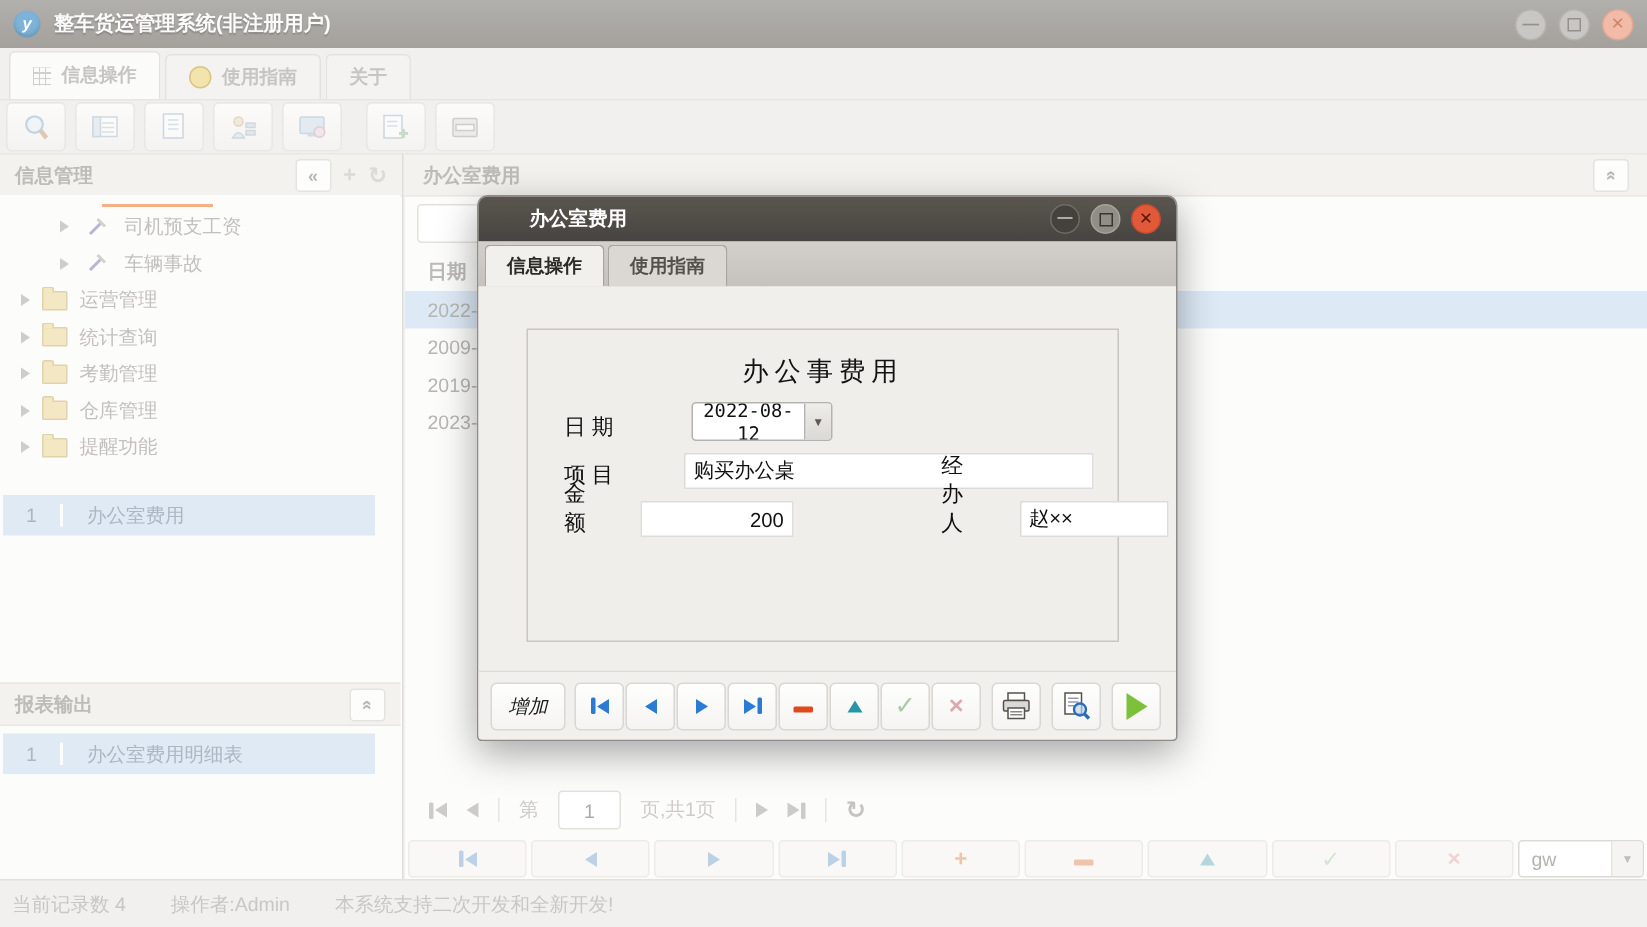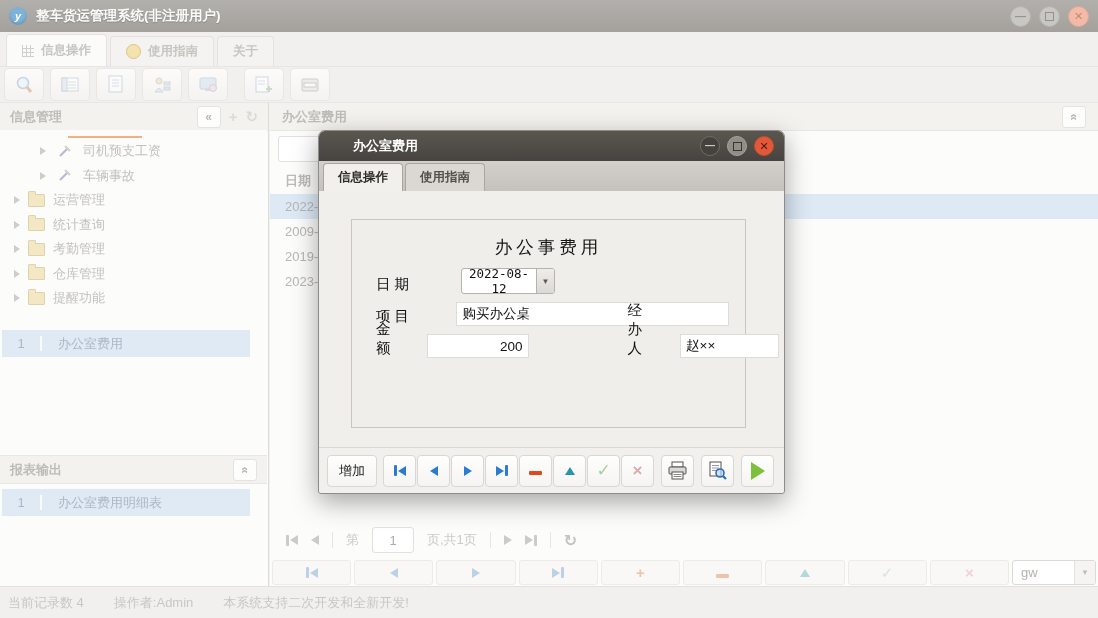--- a/index.html
+++ b/index.html
@@ -151,21 +151,21 @@
     display:flex;align-items:center;justify-content:center;font-size:8px;color:#5e5b57;}
   .tinput{height:22px;border:1px solid #deDCd8;border:1px solid #dedcd8;background:#fff;
     font:13.5px "Liberation Sans",sans-serif;color:#111;padding:0 5px;}
   .w-item{width:287px;} .w-amount{width:90px;text-align:right;} .w-handler{width:87px;} .w-note{width:287px;}
   .hlabel{margin-left:63px;margin-right:2px;}
   .dlg-btnbar{position:absolute;left:0;right:0;bottom:0;height:45px;background:#f1f0ed;
     border-top:1px solid #dbd9d5;border-radius:0 0 3px 3px;display:flex;align-items:center;padding-left:8px;gap:1px;}
   .dbtn{height:32px;min-width:33px;border:1px solid #d9d7d3;border-radius:4px;
     background:linear-gradient(#fefefd,#f5f4f2);display:flex;align-items:center;justify-content:center;
     font-size:13px;color:#1c1c1c;box-sizing:border-box;}
-  .dbtn-add{padding:0 11px;margin-right:5px;}
+  .dbtn-add{padding:0 11px;margin-right:5px;font-style:italic;}
   .c-blue{color:#2b7bd4;} .c-red-min{color:#e0481d;} .c-teal{color:#2795a7;}
   .c-chk{color:#a6cea6;font-size:17px;font-weight:bold;} .c-x{color:#ddabab;font-size:17px;font-weight:bold;}
   .mgl{margin-left:6px;}
   .play-tri{width:0;height:0;border-top:9px solid transparent;border-bottom:9px solid transparent;
     border-left:14px solid #7dc13b;}
 </style>
 </head>
 <body>
 
 <div class="app">

